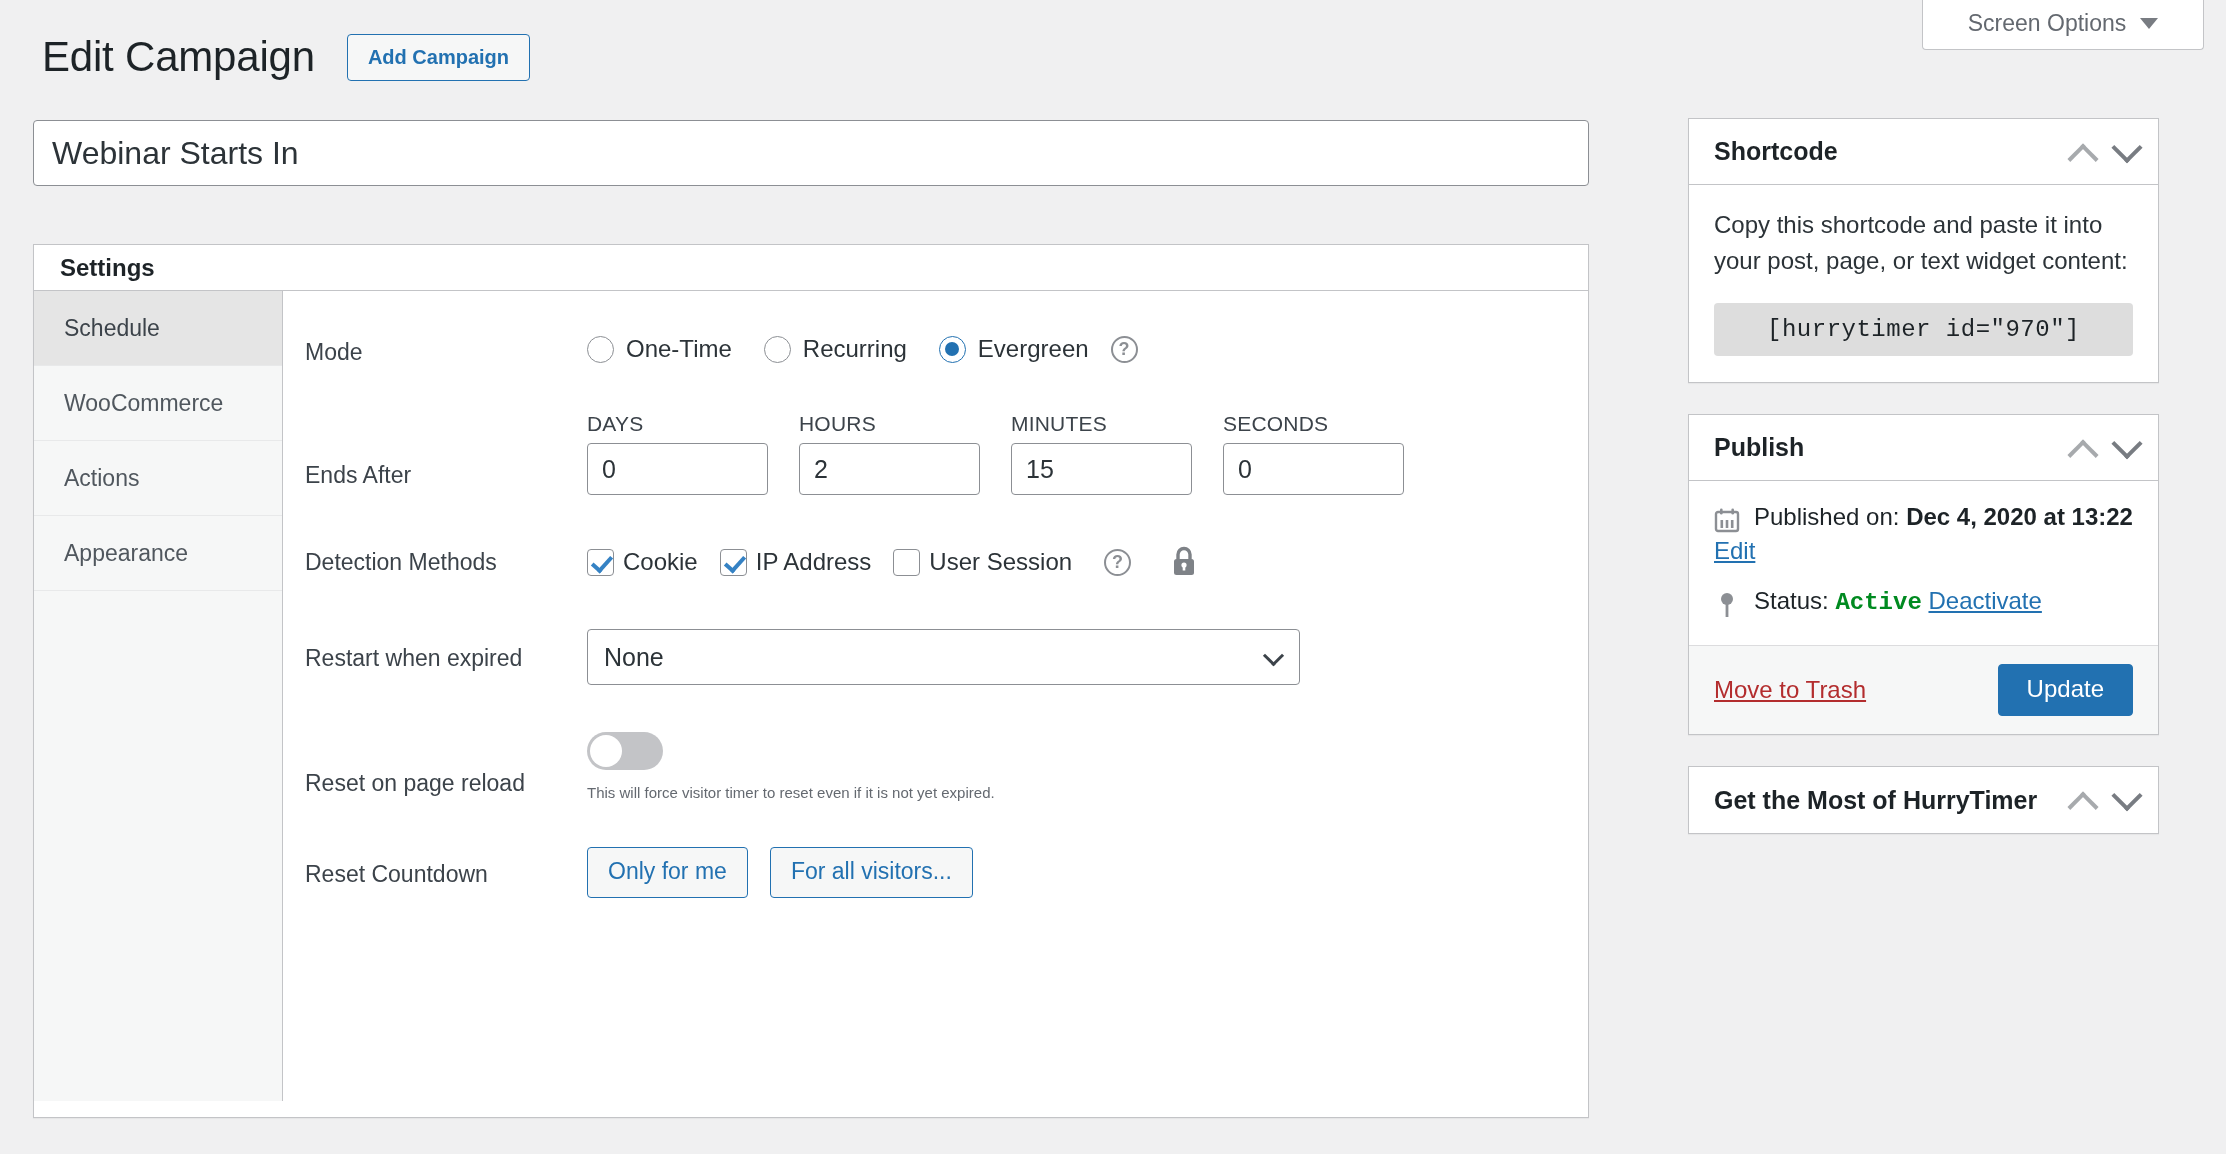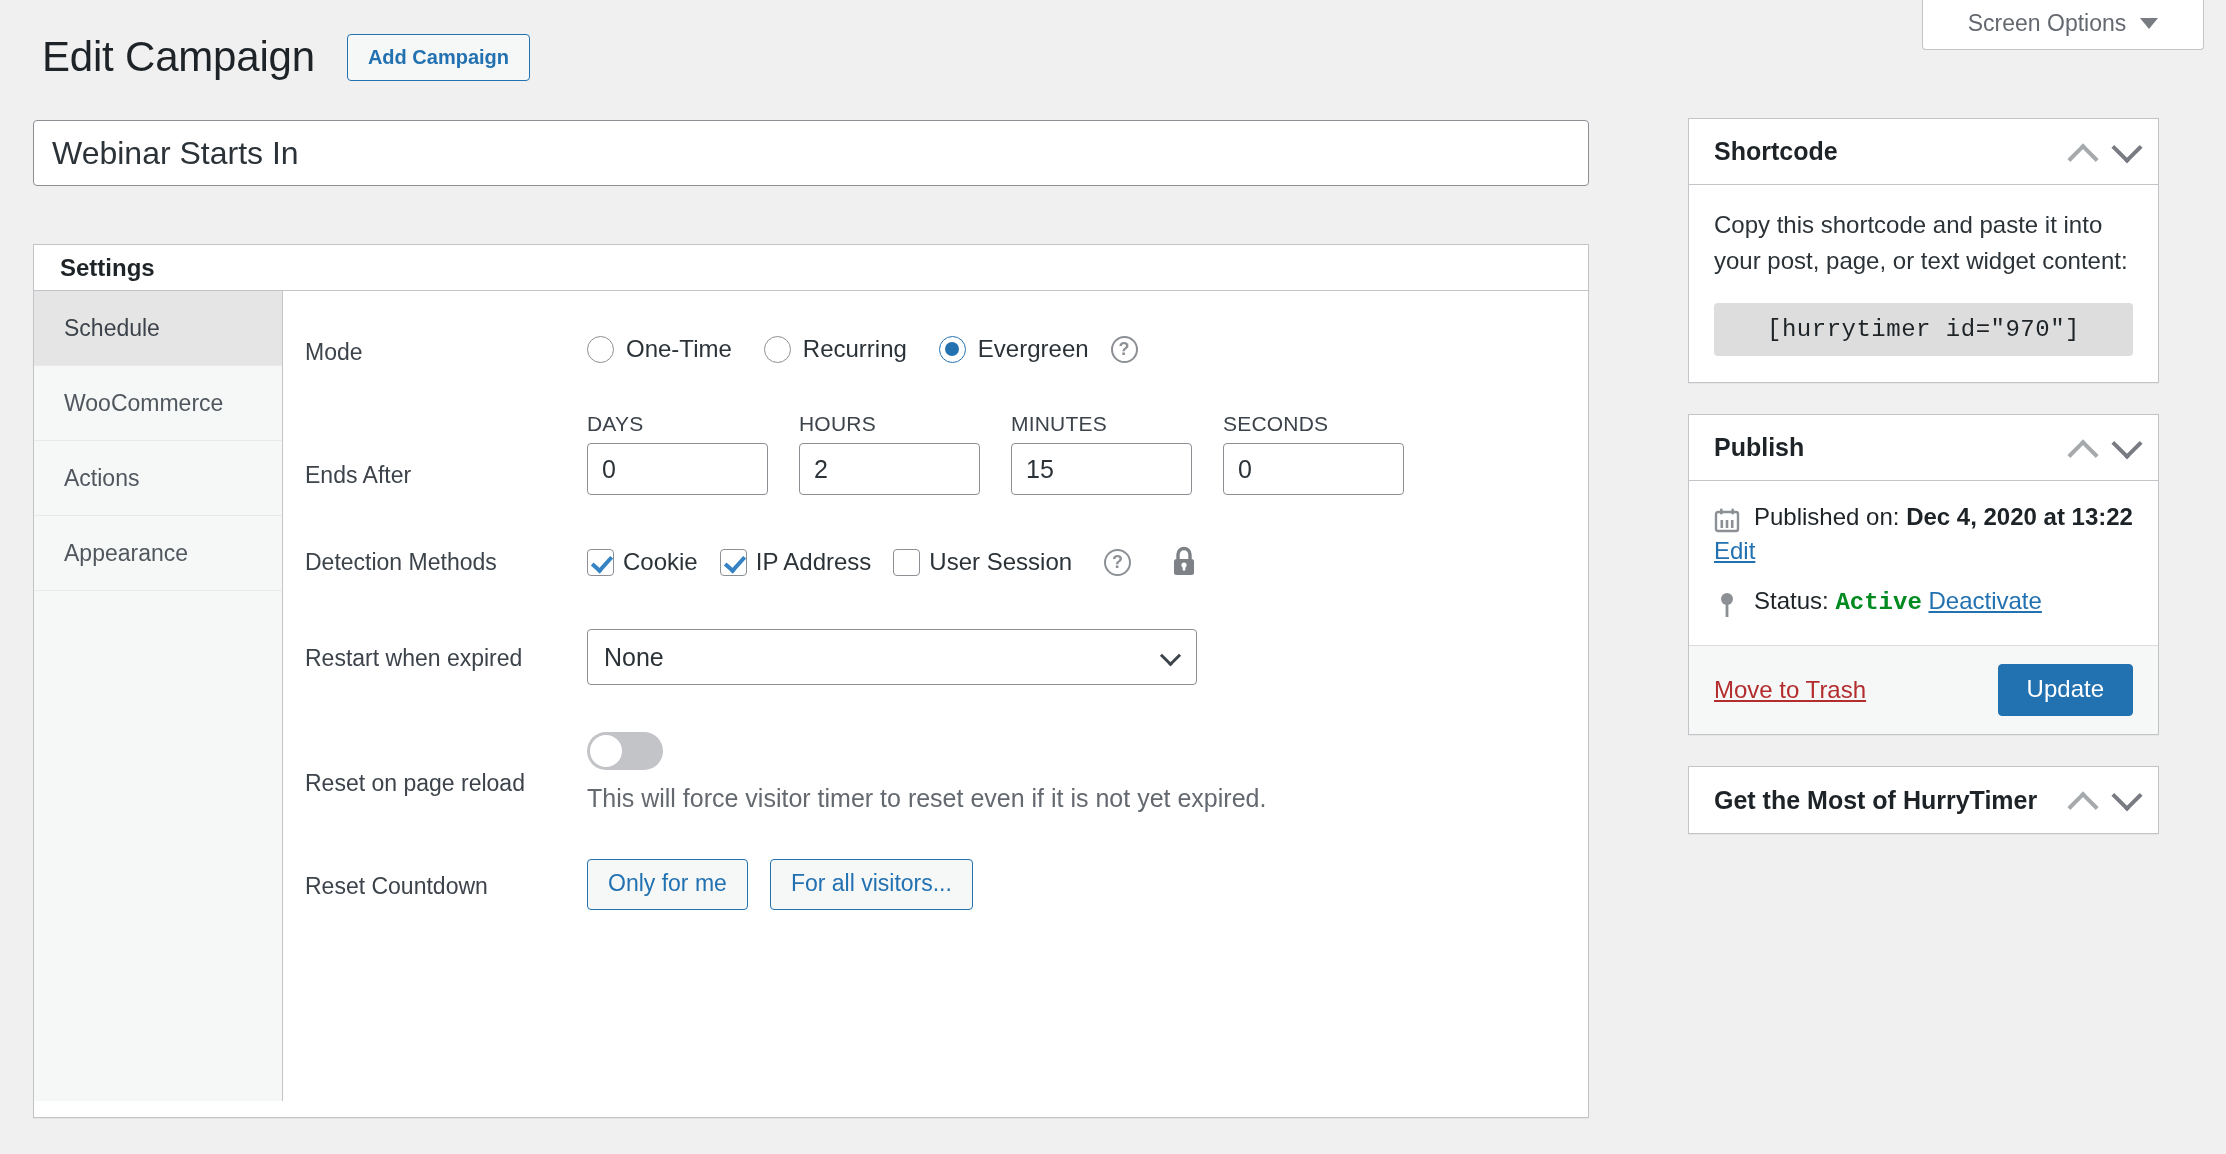--- a/index.html
+++ b/index.html
@@ -254,21 +254,21 @@
     transform: rotate(42deg);
   }
   .check-label { font-size: 24px; color: #2c3338; }
   .lock-icon { margin-left: 16px; display: inline-flex; }
 
   
   .row-restart { margin-top: 50px; }
   .row-restart .field-label { padding-top: 16px; }
   .select-box {
     position: relative;
-    width: 610px;
+    width: 713px;
     height: 56px;
     border: 1px solid #8c8f94;
     border-radius: 4px;
     background: #fff;
     display: flex;
     align-items: center;
     padding: 0 16px;
     font-size: 25px;
     color: #2c3338;
     cursor: pointer;
@@ -294,21 +294,21 @@
     cursor: pointer;
   }
   .toggle .knob {
     position: absolute;
     left: 3px; top: 3px;
     width: 32px; height: 32px;
     border-radius: 50%;
     background: #fff;
   }
   .toggle-hint {
-    font-size: 25px;
+    font-size: 15px;
     color: #646970;
     margin-top: 14px;
   }
 
   
   .row-reset { margin-top: 46px; }
   .row-reset .field-label { padding-top: 14px; }
   .btn-group { display: flex; gap: 22px; }
   .secondary-btn {
     border: 1px solid #2271b1;

